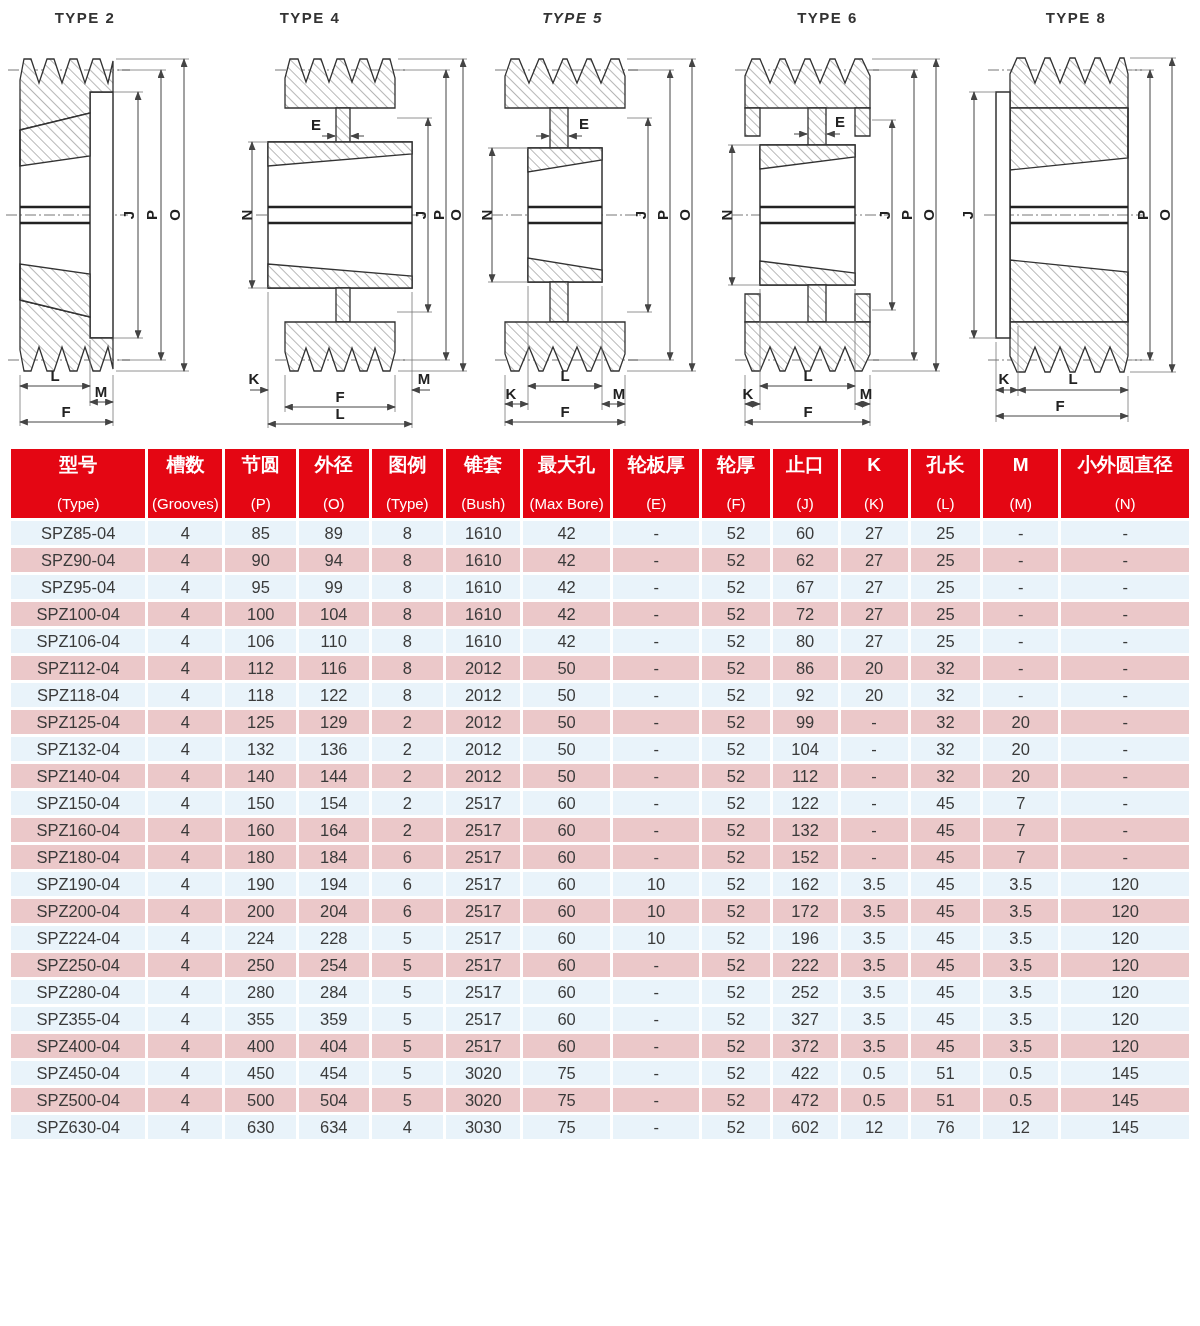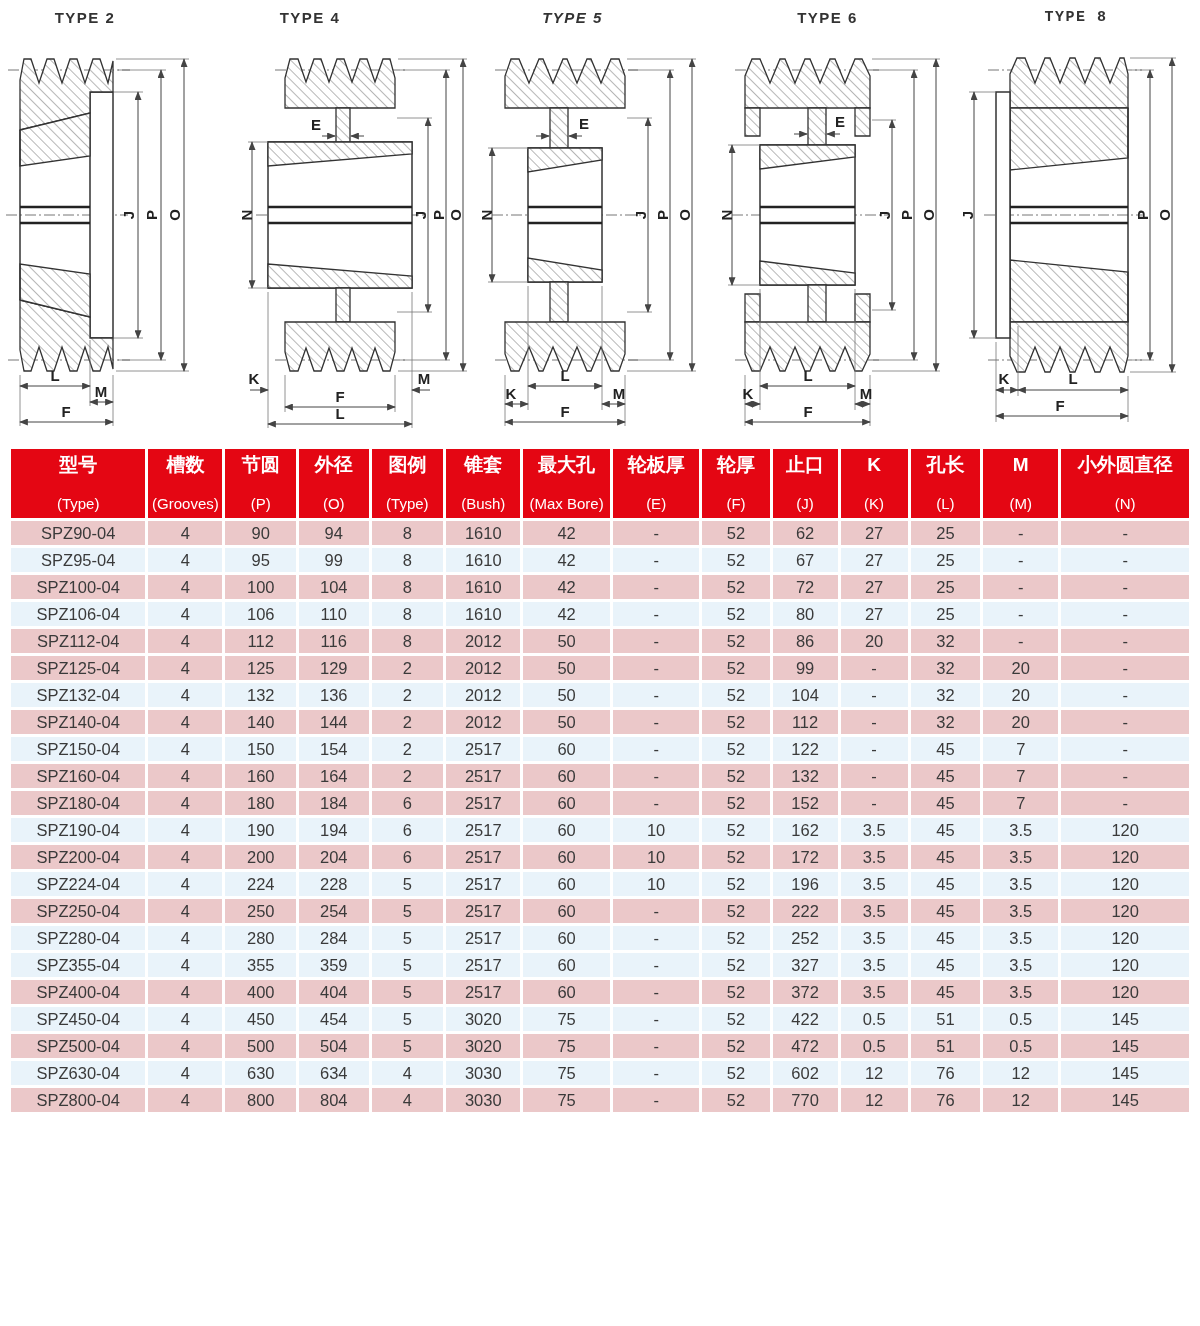--- a/index.html
+++ b/index.html
@@ -12,21 +12,21 @@
 
   
   .dg-strip{display:flex;width:1200px;height:444px;padding-top:6px;}
   .dg-fig{width:240px;flex:0 0 240px;display:flex;flex-direction:column;align-items:center;}
   .dg-title{font-size:15px;font-weight:bold;color:#333;letter-spacing:1.5px;
             height:24px;line-height:24px;width:100%;text-align:center;}
   .dg-fig:nth-child(1) .dg-title{padding-right:70px;}
   .dg-fig:nth-child(2) .dg-title{padding-right:100px;}
   .dg-fig:nth-child(3) .dg-title{padding-right:55px;font-style:italic;}
   .dg-fig:nth-child(4) .dg-title{padding-right:25px;}
-  .dg-fig:nth-child(5) .dg-title{padding-right:8px;font-family:Liberation Mono, monospace;}
+  .dg-fig:nth-child(5) .dg-title{padding-right:8px;}
   svg.dg{display:block;}
   .bodyl{stroke:#333;stroke-width:1.5;fill:#fff;}
   .hat  {stroke:#333;stroke-width:1.3;}
   .bore {stroke:#222;stroke-width:2.6;}
   .cl   {stroke:#666;stroke-width:0.9;stroke-dasharray:11 3 2 3;fill:none;}
   .dim  {stroke:#444;stroke-width:1;fill:none;}
   .ext  {stroke:#777;stroke-width:0.8;}
   .dl   {font-family:"Liberation Sans",sans-serif;font-size:15px;font-weight:bold;fill:#222;}
 
   
@@ -394,20 +394,36 @@
               <div class="hzh">M</div>
               <div class="hen">(M)</div>
             </th>
             <th>
               <div class="hzh">小外圆直径</div>
               <div class="hen">(N)</div>
             </th>
           </tr>
       </thead>
       <tbody id="table-body">
+          <tr class="row-blue">
+            <td>SPZ85-04</td>
+            <td>4</td>
+            <td>85</td>
+            <td>89</td>
+            <td>8</td>
+            <td>1610</td>
+            <td>42</td>
+            <td>-</td>
+            <td>52</td>
+            <td>60</td>
+            <td>27</td>
+            <td>25</td>
+            <td>-</td>
+            <td>-</td>
+          </tr>
           <tr class="row-pink">
             <td>SPZ90-04</td>
             <td>4</td>
             <td>90</td>
             <td>94</td>
             <td>8</td>
             <td>1610</td>
             <td>42</td>
             <td>-</td>
             <td>52</td>
@@ -474,20 +490,36 @@
             <td>2012</td>
             <td>50</td>
             <td>-</td>
             <td>52</td>
             <td>86</td>
             <td>20</td>
             <td>32</td>
             <td>-</td>
             <td>-</td>
           </tr>
+          <tr class="row-blue">
+            <td>SPZ118-04</td>
+            <td>4</td>
+            <td>118</td>
+            <td>122</td>
+            <td>8</td>
+            <td>2012</td>
+            <td>50</td>
+            <td>-</td>
+            <td>52</td>
+            <td>92</td>
+            <td>20</td>
+            <td>32</td>
+            <td>-</td>
+            <td>-</td>
+          </tr>
           <tr class="row-pink">
             <td>SPZ125-04</td>
             <td>4</td>
             <td>125</td>
             <td>129</td>
             <td>2</td>
             <td>2012</td>
             <td>50</td>
             <td>-</td>
             <td>52</td>
@@ -730,32 +762,16 @@
             <td>3030</td>
             <td>75</td>
             <td>-</td>
             <td>52</td>
             <td>602</td>
             <td>12</td>
             <td>76</td>
             <td>12</td>
             <td>145</td>
           </tr>
-          <tr class="row-pink">
-            <td>SPZ800-04</td>
-            <td>4</td>
-            <td>800</td>
-            <td>804</td>
-            <td>4</td>
-            <td>3030</td>
-            <td>75</td>
-            <td>-</td>
-            <td>52</td>
-            <td>770</td>
-            <td>12</td>
-            <td>76</td>
-            <td>12</td>
-            <td>145</td>
-          </tr>
         </tbody>
     </table>
   </div>
 </div>
 
 </body></html>

